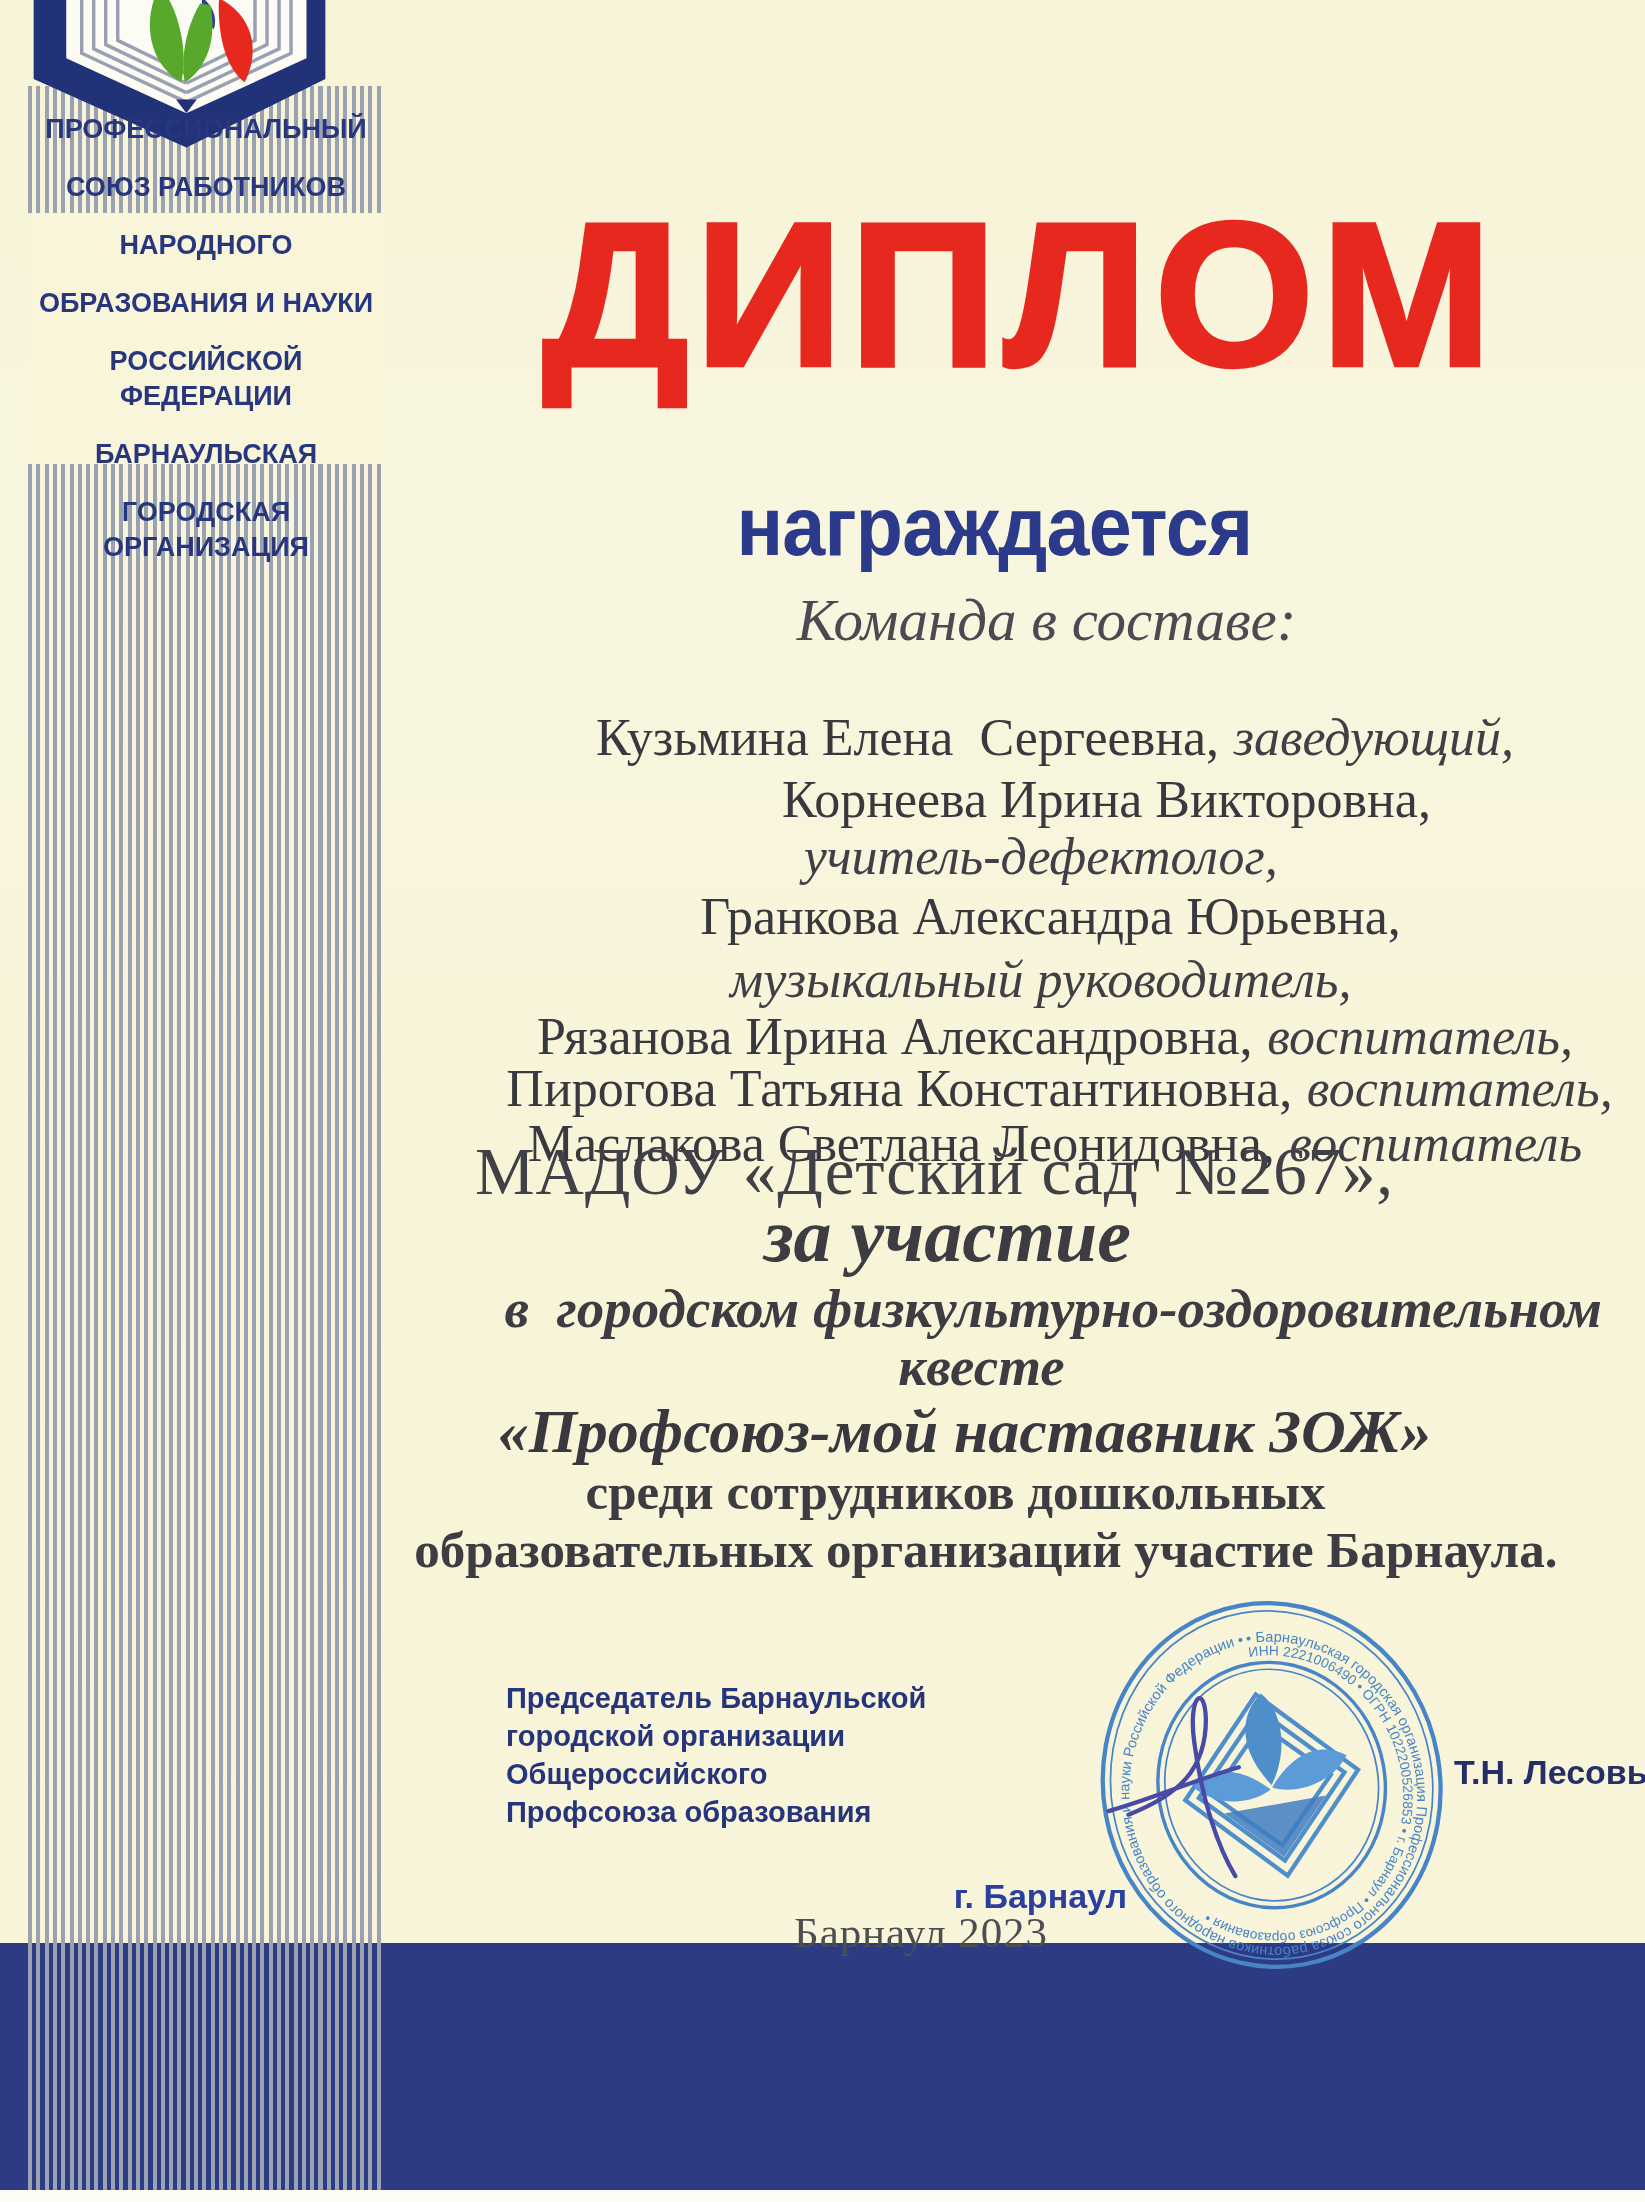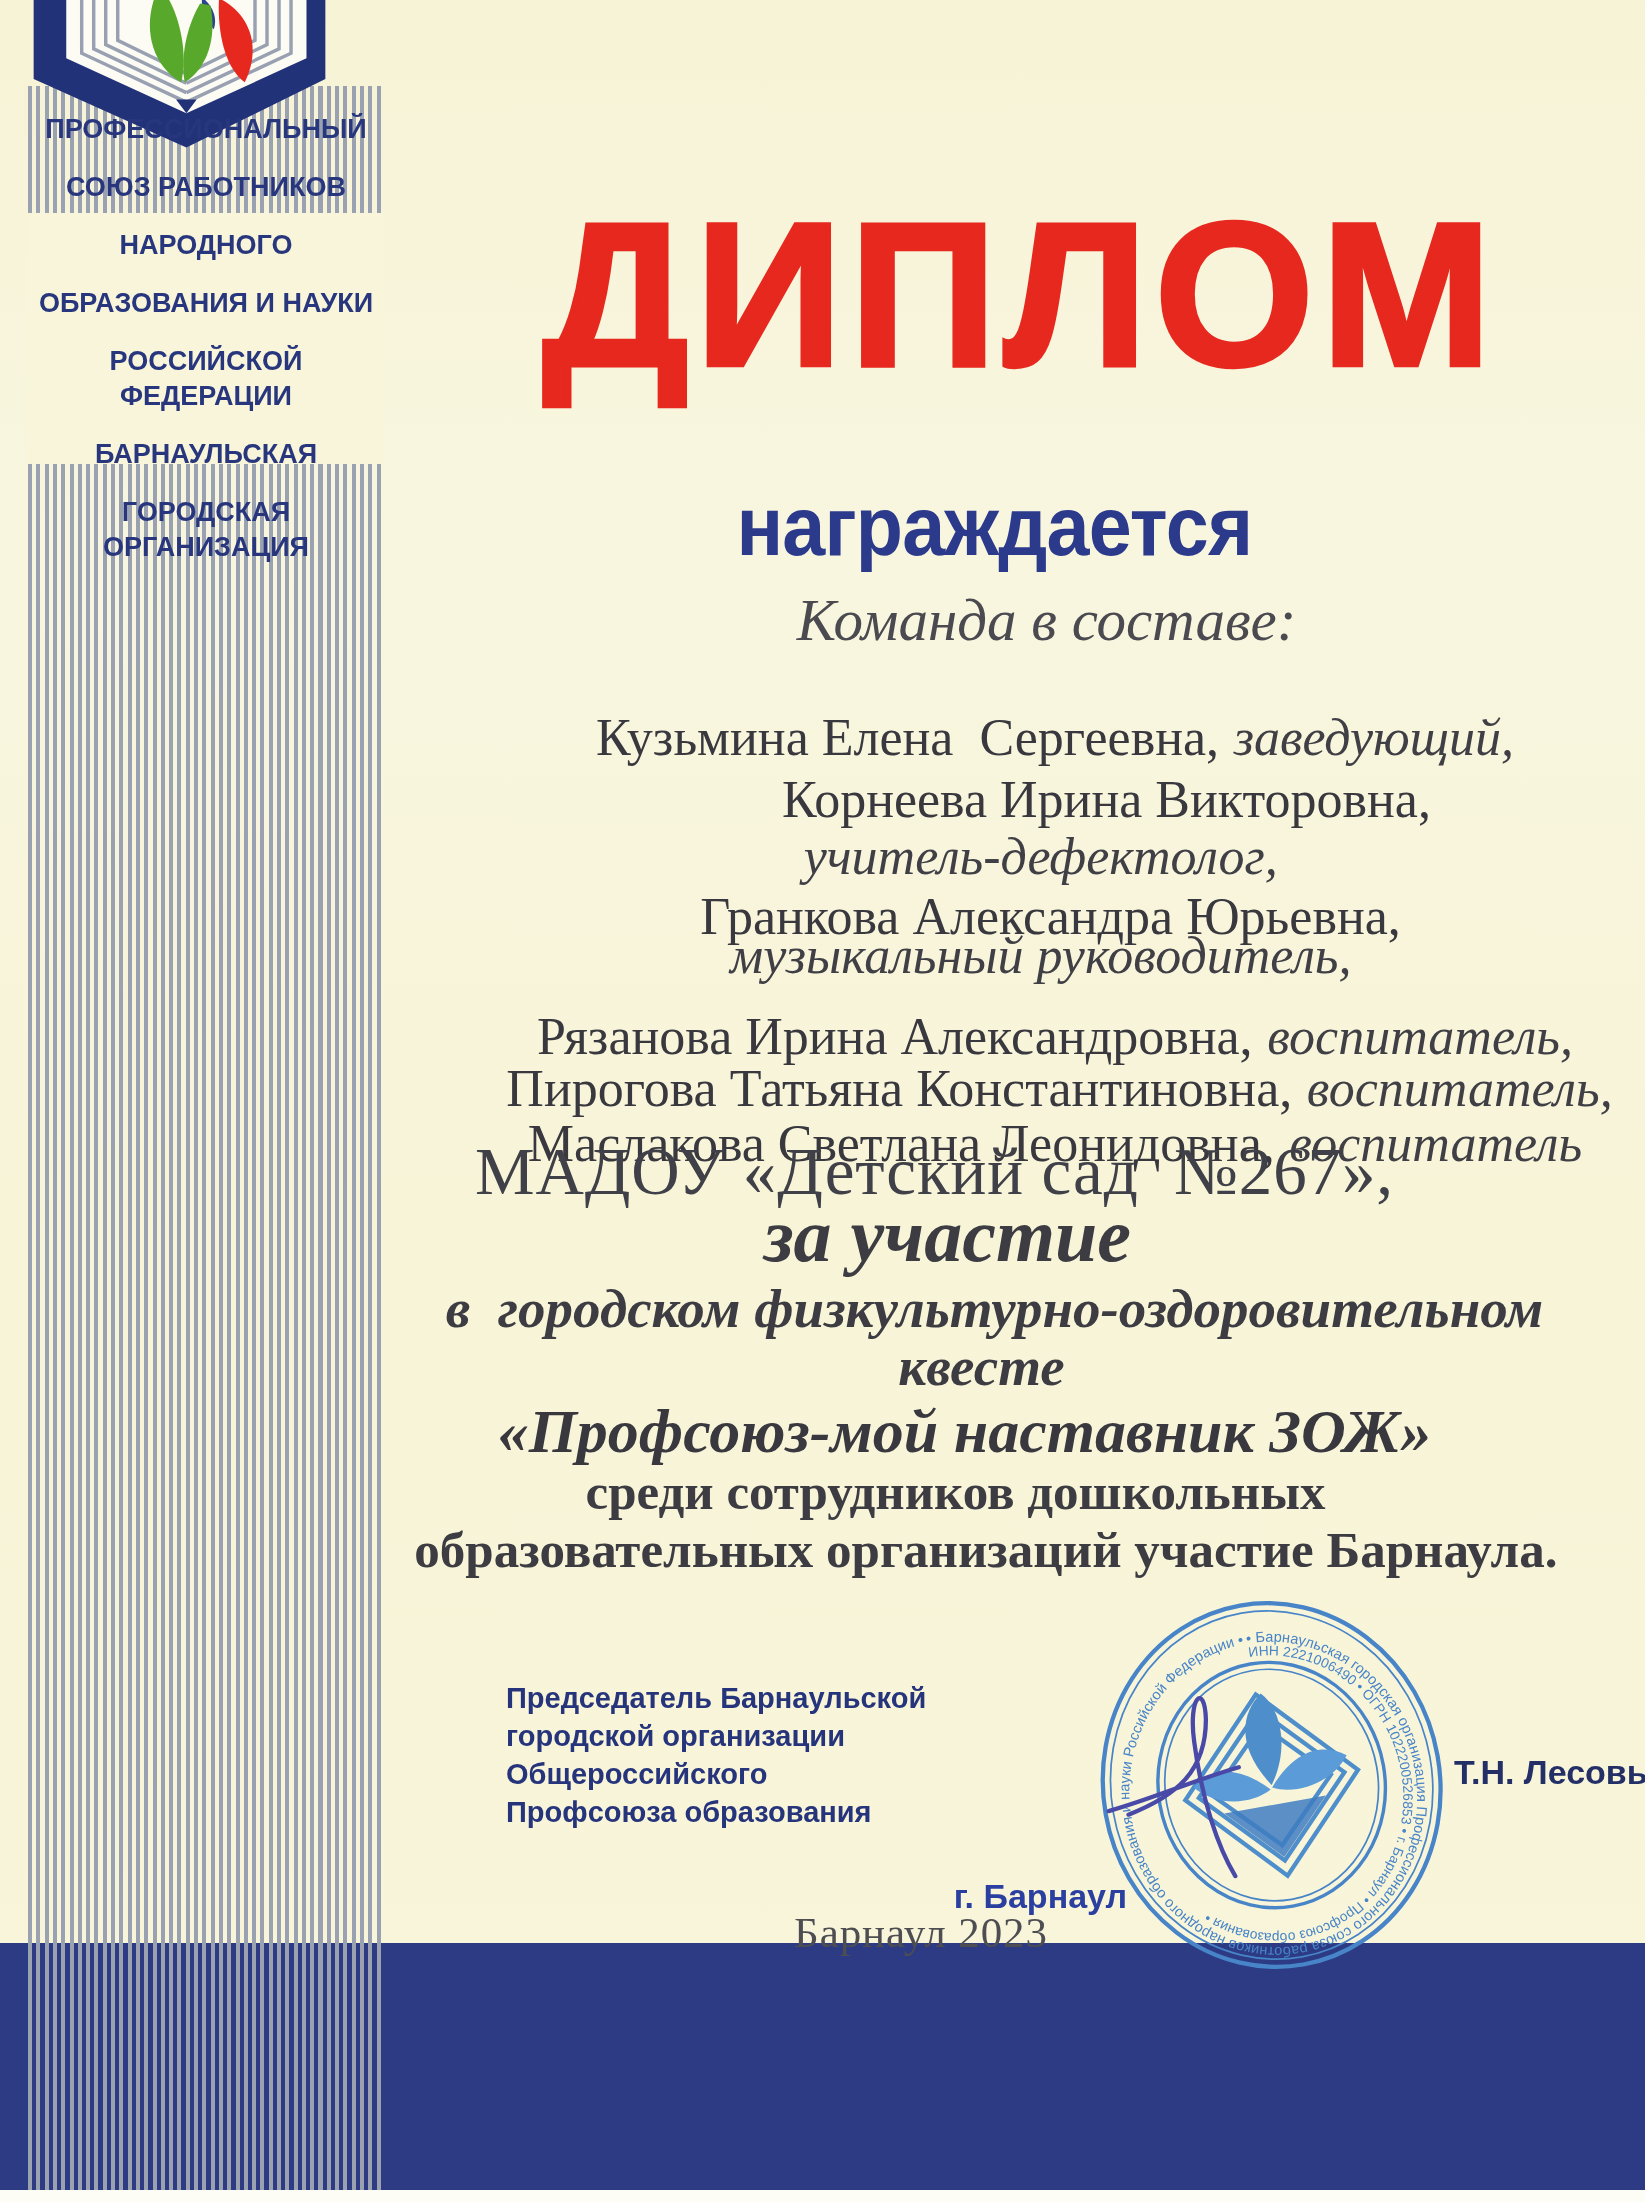--- a/index.html
+++ b/index.html
@@ -43,21 +43,21 @@
     font-family:"Liberation Sans", sans-serif;font-weight:bold;
     font-size:84px;color:#2c3a8c;letter-spacing:-0.9px;
   }
   .awarded .inner{display:inline-block;transform:scaleX(0.92);}
   .team-label{top:582px;line-height:76px;font-style:italic;font-size:59px;color:#4a4a50;margin-left:52px;}
   .member-line{line-height:60px;font-size:52px;color:#38383e;}
   .member-line .role{font-style:italic;color:#3f3f45;margin-left:0.28em;}
   .member-line .role:empty{margin-left:0;}
   .institution{top:1108px;line-height:79px;font-size:67px;color:#404048;margin-left:-60px;letter-spacing:0.9px;margin-top:24px;}
   .for-participation{top:1191px;line-height:89px;font-weight:bold;font-style:italic;font-size:76px;color:#3c3c42;margin-left:-47px;}
-  .event-line1{top:1276px;line-height:65px;font-weight:bold;font-style:italic;font-size:55px;color:#3c3c42;}
+  .event-line1{top:1276px;line-height:65px;font-weight:bold;font-style:italic;font-size:55px;color:#3c3c42;text-align:right;}
   .event-line2{top:1334px;line-height:65px;font-weight:bold;font-style:italic;font-size:55px;color:#3c3c42;margin-left:-13px;}
   .quest-name{top:1394px;line-height:74px;font-weight:bold;font-style:italic;font-size:62px;color:#38383e;margin-left:-30px;}
   .among-line1{top:1462px;line-height:60px;font-weight:bold;font-size:51px;color:#3c3c42;margin-left:-39px;}
   .among-line2{top:1520px;line-height:60px;font-weight:bold;font-size:51px;color:#3c3c42;margin-left:-8.6px;}
   .sig-block{
     position:absolute;left:506px;top:1679px;width:602px;
     font-family:"Liberation Sans", sans-serif;font-weight:bold;
     font-size:29px;line-height:38px;color:#26347c;text-align:left;
   }
   .signer{
@@ -169,21 +169,21 @@
     </div>
     <div class="tline member-line" style="top:710px;margin-left:73px">
       <span class="name">Корнеева Ирина Викторовна,</span><span class="role"></span>
     </div>
     <div class="tline member-line" style="top:767px">
       <span class="name"></span><span class="role">учитель-дефектолог,</span>
     </div>
     <div class="tline member-line" style="top:827px;margin-left:17px">
       <span class="name">Гранкова Александра Юрьевна,</span><span class="role"></span>
     </div>
-    <div class="tline member-line" style="top:866px">
+    <div class="tline member-line" style="top:890px">
       <span class="name"></span><span class="role">музыкальный руководитель,</span>
     </div>
     <div class="tline member-line" style="top:947px;margin-left:21.5px">
       <span class="name">Рязанова Ирина Александровна,</span><span class="role">воспитатель,</span>
     </div>
     <div class="tline member-line" style="top:999px;margin-left:26px">
       <span class="name">Пирогова Татьяна Константиновна,</span><span class="role">воспитатель,</span>
     </div>
     <div class="tline member-line" style="top:1054px;margin-left:21.5px">
       <span class="name">Маслакова Светлана Леонидовна,</span><span class="role">воспитатель</span>

